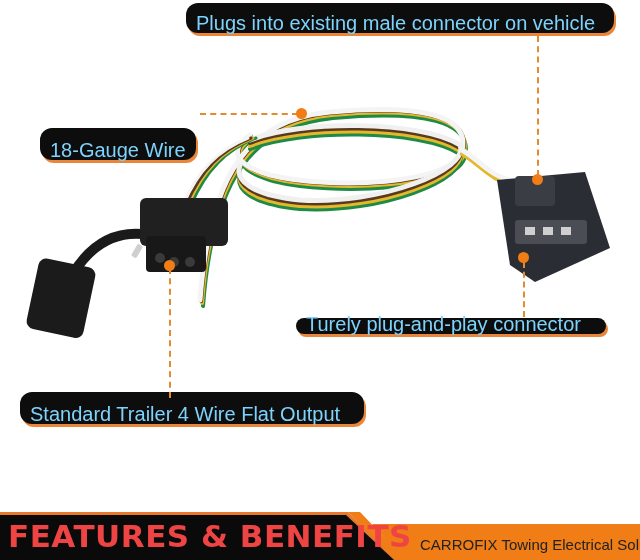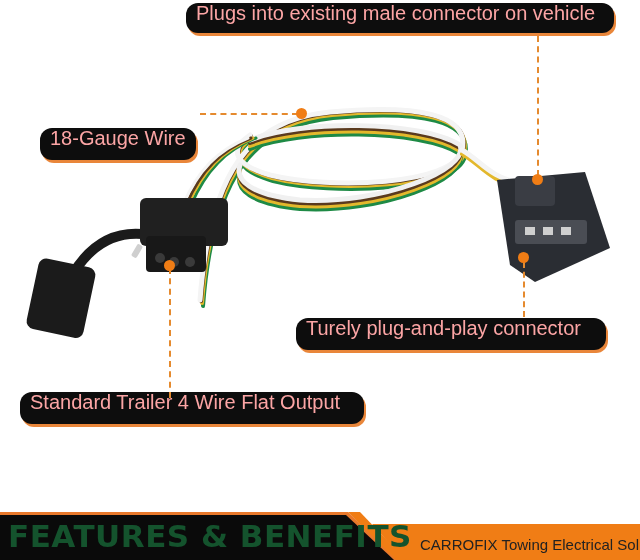--- a/index.html
+++ b/index.html
@@ -1,23 +1,23 @@
 <!DOCTYPE html>
 <html><head>
 <meta charset="utf-8">
 <style>
   html, body { margin:0; padding:0; }
   body { width:640px; height:560px; background:#ffffff; position:relative; overflow:hidden; font-family:"Liberation Sans", sans-serif; }
-  .callout { position:absolute; background:#0d0d0d; color:#fca5a5; border-radius:12px; font-size:20px; line-height:1; white-space:nowrap; box-shadow:2px 3px 0 #e9863a; display:flex; align-items:flex-start; padding:0 10px; box-sizing:border-box; }
+  .callout { position:absolute; background:#0d0d0d; color:#7dd3fc; border-radius:12px; font-size:20px; line-height:1; white-space:nowrap; box-shadow:2px 3px 0 #e9863a; display:flex; align-items:flex-end; padding:0 10px; box-sizing:border-box; }
   .dash-h { position:absolute; height:0; border-top:2px dashed #e58a2e; }
   .dash-v { position:absolute; width:0; border-left:2px dashed #e58a2e; }
   .dot { position:absolute; width:11px; height:11px; border-radius:50%; background:#f07d15; }
   svg.photo { position:absolute; left:0; top:0; }
   .footer { position:absolute; left:0; top:512px; width:640px; height:48px; }
-  .footer-title { position:absolute; left:8px; top:518px; color:#14532d; font-weight:bold; font-size:31px; letter-spacing:0.5px; font-family:"DejaVu Sans", sans-serif; }
+  .footer-title { position:absolute; left:8px; top:518px; color:#ef4444; font-weight:bold; font-size:31px; letter-spacing:0.5px; font-family:"DejaVu Sans", sans-serif; }
   .footer-sub { position:absolute; left:420px; top:536px; color:#222; font-size:15px; white-space:nowrap; }
 </style>
 </head>
 <body>
 
 <svg class="photo" width="640" height="512" viewBox="0 0 640 512">
 
   <g fill="none" stroke-linecap="round">
     <path d="M200 300 C 210 170, 250 120, 330 112 C 420 104, 470 115, 462 150 C 455 185, 330 190, 270 175 C 235 165, 228 150, 250 135" stroke="#1e8a45" stroke-width="4" transform="translate(3,6)"></path>
     <path d="M200 300 C 210 170, 250 120, 330 112 C 420 104, 470 115, 462 150 C 455 185, 330 190, 270 175 C 235 165, 228 150, 250 135" stroke="#e3b82c" stroke-width="4" transform="translate(2,3)"></path>
@@ -64,21 +64,21 @@
 </div>
 <div class="dash-v" style="left:537px; top:36px; height:140px;"></div>
 <div class="dot" style="left:532px; top:174px;"></div>
 
 <div class="callout" style="left:40px; top:96px; width:156px; height:32px;margin-top:32px;">
   <span>18-Gauge Wire</span>
 </div>
 <div class="dash-h" style="left:200px; top:113px; width:98px;"></div>
 <div class="dot" style="left:296px; top:108px;"></div>
 
-<div class="callout" style="left:296px; top:318px; width:310px; height:32px;">
+<div class="callout" style="left:296px; top:318px; width:310px; height:16px;">
   <span>Turely plug-and-play connector</span>
 </div>
 <div class="dash-v" style="left:523px; top:262px; height:55px;"></div>
 <div class="dot" style="left:518px; top:252px;"></div>
 
 <div class="callout" style="left:20px; top:392px; width:344px; height:32px;">
   <span>Standard Trailer 4 Wire Flat Output</span>
 </div>
 <div class="dash-v" style="left:169px; top:268px; height:130px;"></div>
 <div class="dot" style="left:164px; top:260px;"></div>

